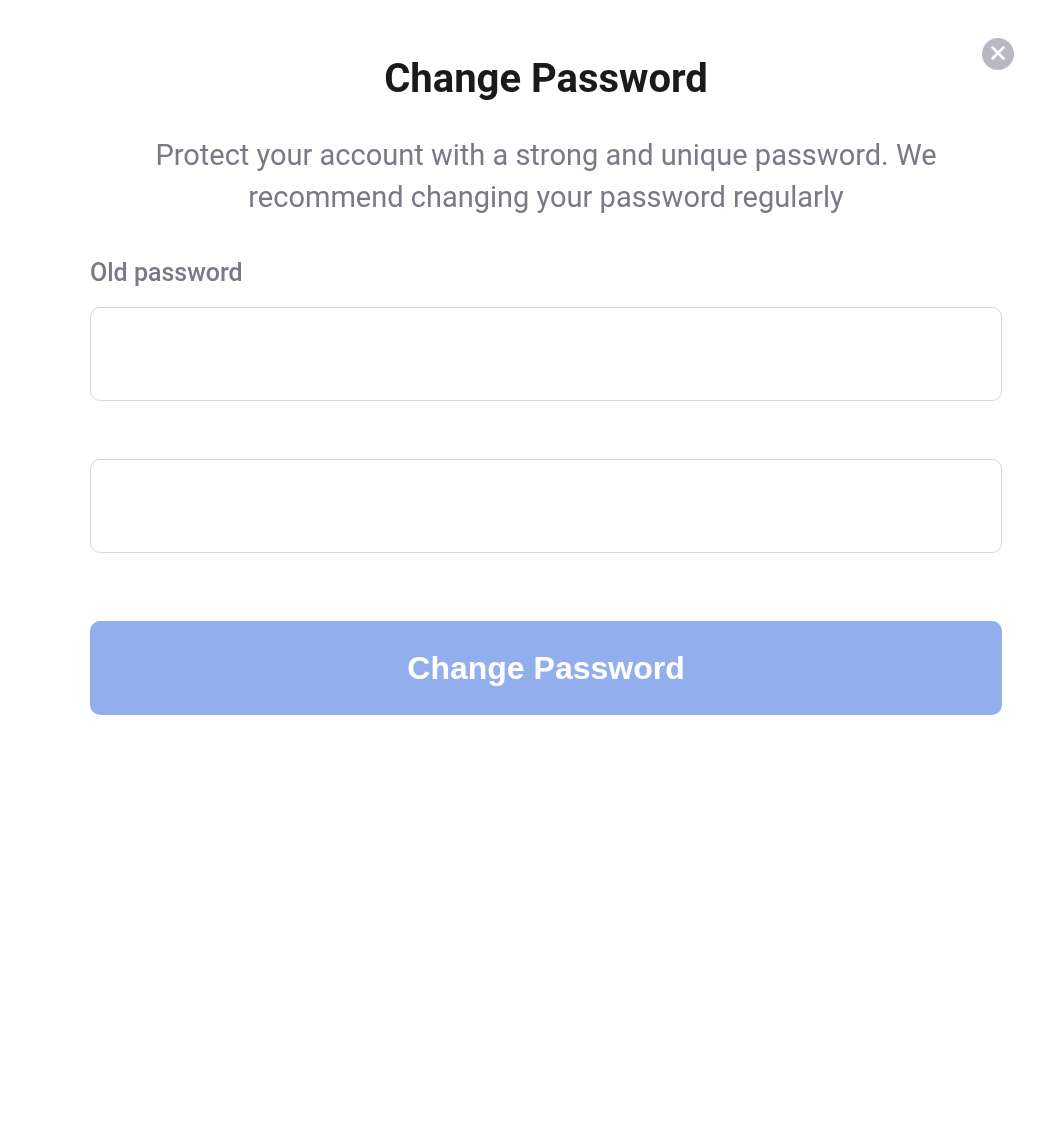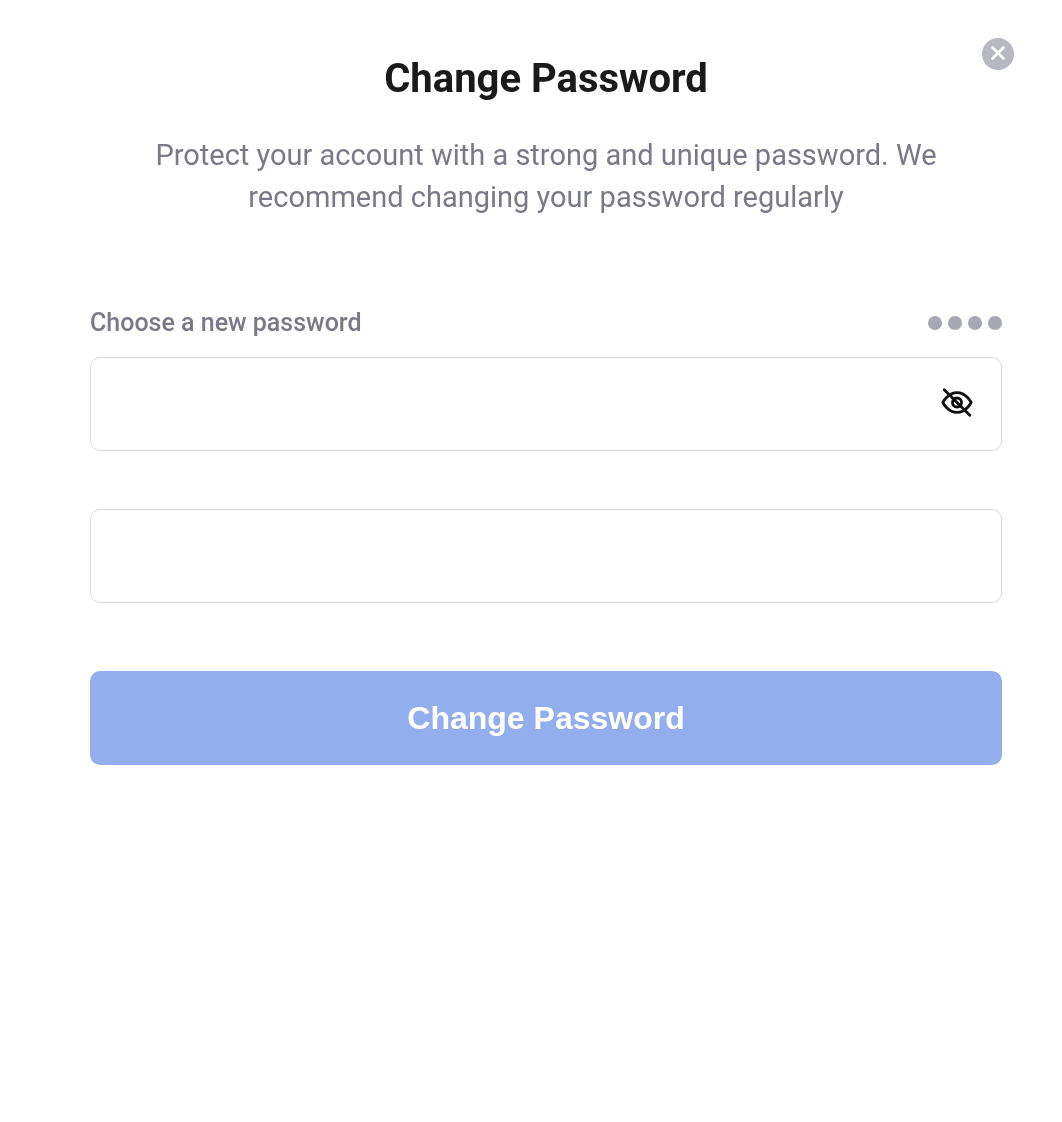--- a/index.html
+++ b/index.html
@@ -40,21 +40,21 @@
       font-weight: 700;
       color: #1a1a1a;
       text-align: center;
       margin-bottom: 32px;
     }
     .subtitle {
       font-size: 29px;
       color: #7a7986;
       text-align: center;
       line-height: 1.45;
-      margin: 0 auto 90px auto;
+      margin: 0 auto 40px auto;
       max-width: 820px;
       font-weight: 400;
     }
     .field-group {
       margin-bottom: 58px;
     }
     .label-row {
       display: flex;
       justify-content: space-between;
       align-items: center;
@@ -132,44 +132,29 @@
     </svg>
   </span>
 </button>
 
 <div class="container">
 
   <h1 class="title">Change Password</h1>
 
   <p class="subtitle">Protect your account with a strong and unique password. We recommend changing your password regularly</p>
 
-
   <div class="field-group">
     <div class="label-row">
-      <label class="field-label">Choose a new password</label>
-      <div class="strength-dots">
-        <span class="strength-dot"></span>
-        <span class="strength-dot"></span>
-        <span class="strength-dot"></span>
-        <span class="strength-dot"></span>
-      </div>
+      <label class="field-label">Old password</label>
     </div>
     <div class="input-wrap">
-      <input type="password" class="text-input with-icon" value="" style="">
-      <button class="eye-toggle">
-        <span>
-          <svg viewBox="0 0 24 24" fill="none" stroke="#111111" stroke-width="2" stroke-linecap="round" stroke-linejoin="round">
-            <path d="M2 12s3.5-7 10-7 10 7 10 7-3.5 7-10 7S2 12 2 12z"></path>
-            <circle cx="12" cy="12" r="3.2"></circle>
-            <line x1="3" y1="3" x2="21" y2="21"></line>
-          </svg>
-        </span>
-      </button>
+      <input type="password" class="text-input" value="" style="">
     </div>
   </div>
+
 
   <div class="field-group">
     <div class="input-wrap">
       <input type="password" class="text-input" value="" style="">
     </div>
   </div>
 
   <button class="submit-btn">
     <span>Change Password</span>
   </button>

